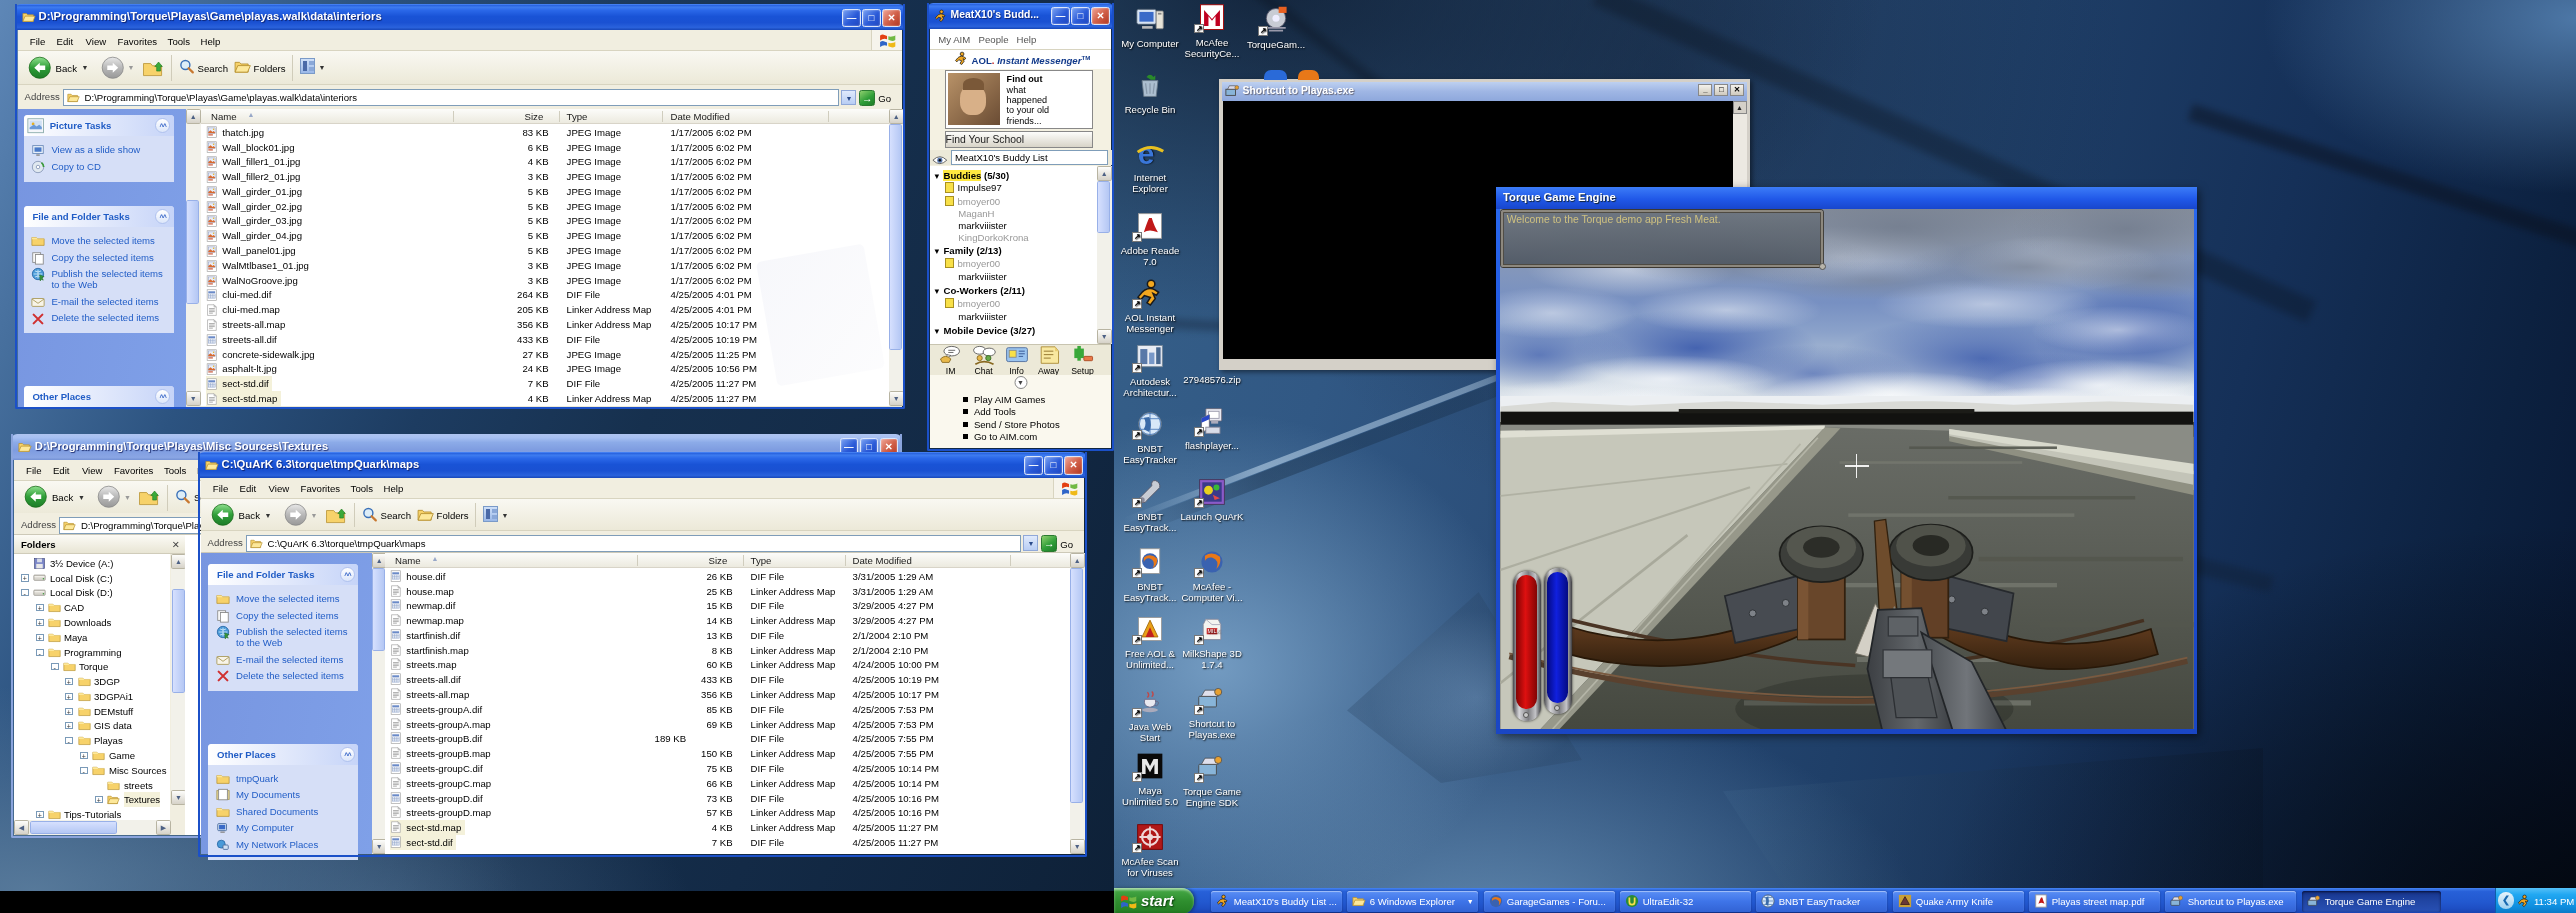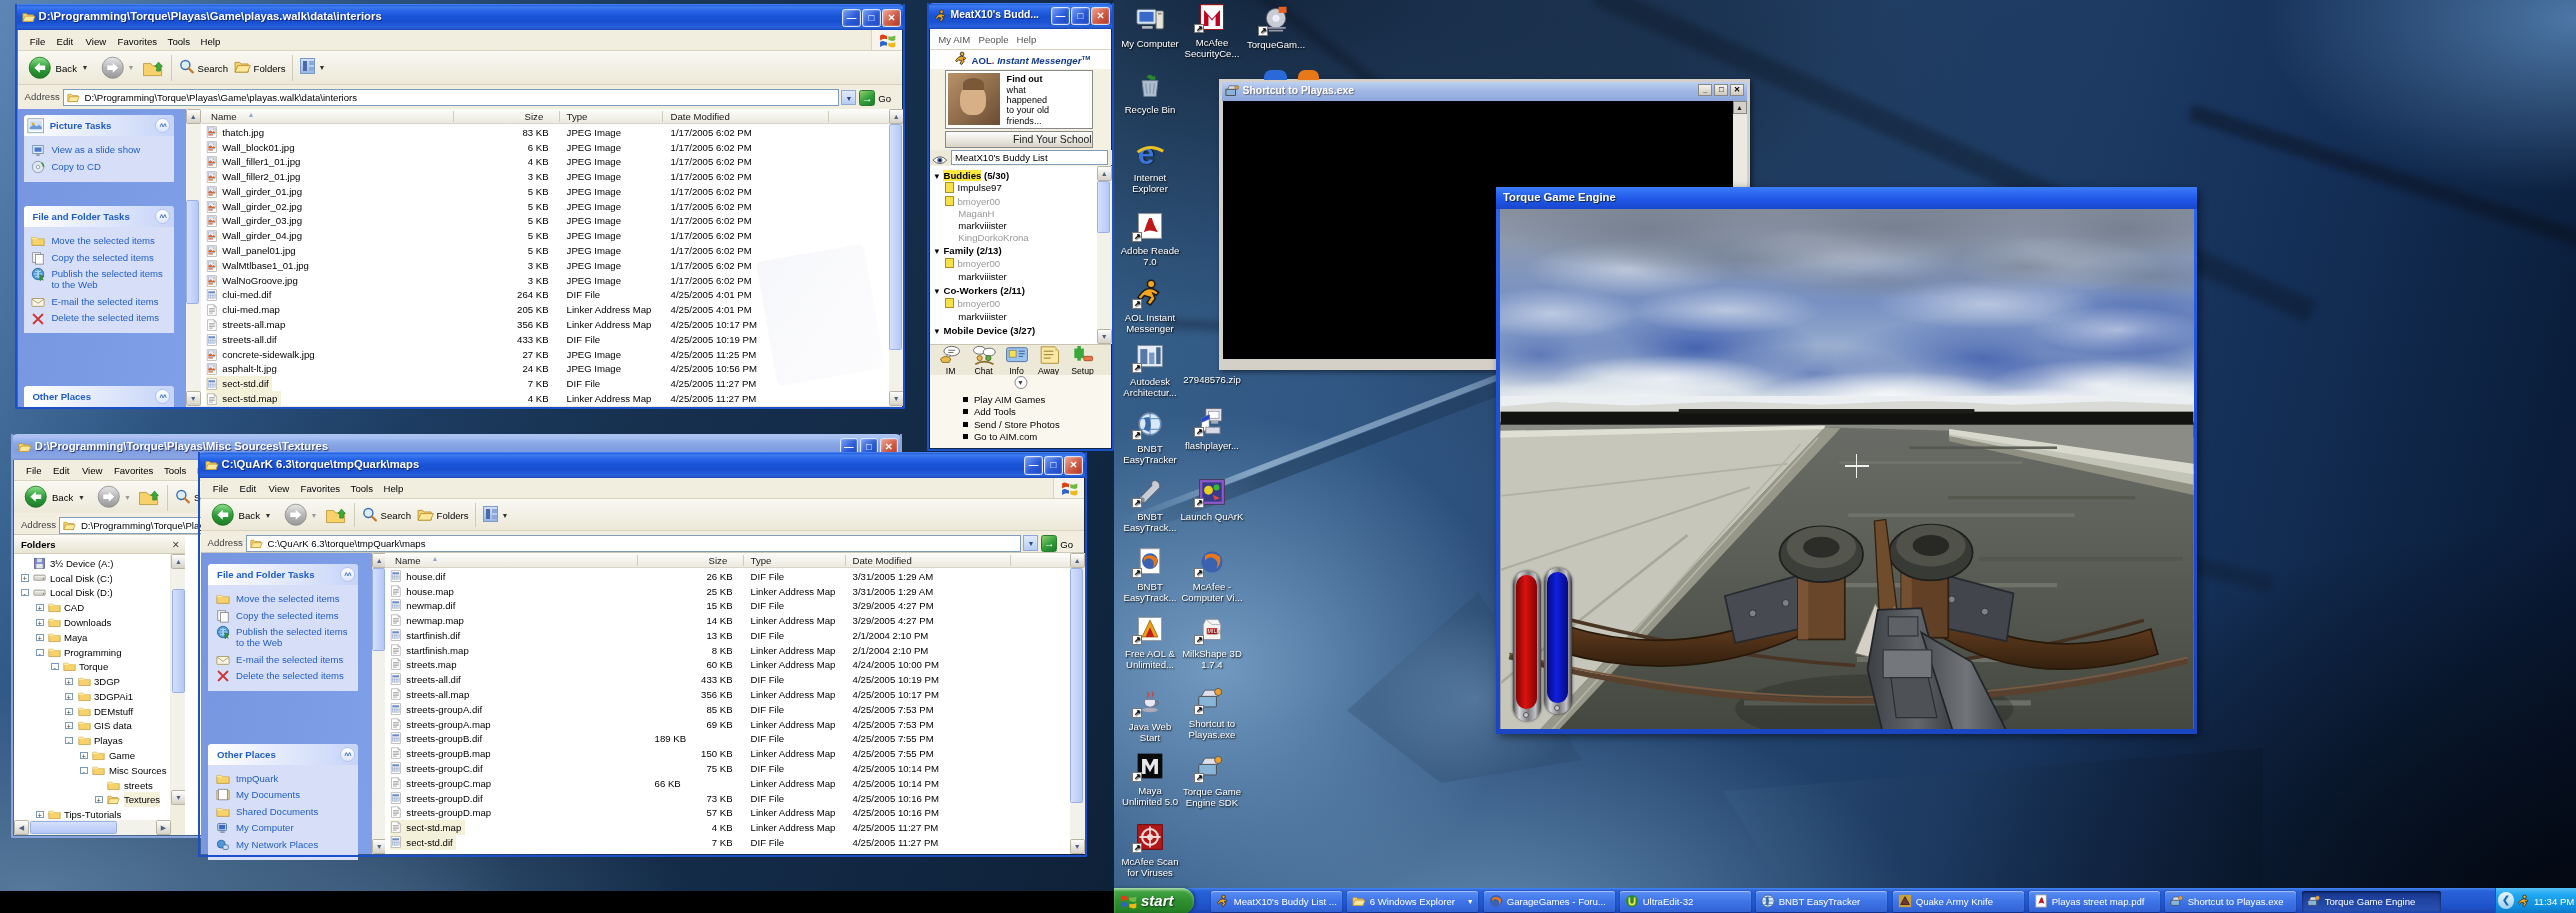--- a/index.html
+++ b/index.html
@@ -902,21 +902,21 @@
               <use href="#dif"></use>
             </svg>streets-groupC.dif</span>
           <span style="position:absolute;left:270px;width:78px;text-align:right;top:0">75 KB</span>
           <span style="position:absolute;left:366px;top:0">DIF File</span>
           <span style="position:absolute;left:468px;top:0">4/25/2005 10:14 PM</span>
         </div>
         <div class="frow" style="left:0;top:223px;right:0">
           <span class="" style="position:absolute;left:5.2px;top:0;padding-right:3.5px"><svg width="12.2" height="12.2" style="vertical-align:-2.6px;margin-right:4.4px" viewBox="0 0 14 14">
               <use href="#mapf"></use>
             </svg>streets-groupC.map</span>
-          <span style="position:absolute;left:270px;width:78px;text-align:left;top:0">66 KB</span>
+          <span style="position:absolute;left:270px;width:78px;text-align:right;top:0">66 KB</span>
           <span style="position:absolute;left:366px;top:0">Linker Address Map</span>
           <span style="position:absolute;left:468px;top:0">4/25/2005 10:14 PM</span>
         </div>
         <div class="frow" style="left:0;top:238px;right:0">
           <span class="" style="position:absolute;left:5.2px;top:0;padding-right:3.5px"><svg width="12.2" height="12.2" style="vertical-align:-2.6px;margin-right:4.4px" viewBox="0 0 14 14">
               <use href="#dif"></use>
             </svg>streets-groupD.dif</span>
           <span style="position:absolute;left:270px;width:78px;text-align:right;top:0">73 KB</span>
           <span style="position:absolute;left:366px;top:0">DIF File</span>
           <span style="position:absolute;left:468px;top:0">4/25/2005 10:16 PM</span>
@@ -978,21 +978,21 @@
           </svg></span>
         <span style="position:absolute;left:42px;top:4.4px;font-size:9.6px;font-weight:bold;color:#123a8a">AOL<span style="color:#c02020">.</span> <i>Instant Messenger</i><span style="font-size:6.1px;vertical-align:3.5px">TM</span></span>
       </div>
       <div style="position:absolute;left:15px;top:41px;width:148px;height:59px;background:#fff;border:0.9px solid #888">
         <div style="position:absolute;left:2.6px;top:2.6px;width:52px;height:52px;background:linear-gradient(135deg,#b89268,#8a6848 60%,#6a4c34)">
           <div style="position:absolute;left:12.2px;top:10.4px;width:26px;height:31px;border-radius:46% 46% 40% 40%;background:#d8b088"></div>
           <div style="position:absolute;left:15px;top:4.4px;width:21px;height:12.2px;border-radius:50% 50% 0 0;background:#7a5838"></div>
         </div>
         <div style="position:absolute;left:61px;top:3.5px;font-size:9.1px;line-height:10.4px;color:#000"><b>Find out</b><br>what<br>happened<br>to your old<br>friends...</div>
       </div>
-      <div style="position:absolute;left:15px;top:102px;width:148px;height:17.4px;background:linear-gradient(180deg,#fdfdfb,#d8d4c8);border:0.9px solid #888;text-align:right;font-size:10.4px;line-height:15.7px;color:#222">Find Your School</div>
+      <div style="position:absolute;left:15px;top:102px;width:148px;height:17.4px;background:linear-gradient(180deg,#fdfdfb,#d8d4c8);border:0.9px solid #888;text-align:left;font-size:10.4px;line-height:15.7px;color:#222">Find Your School</div>
       <div style="position:absolute;left:0px;top:121px;width:182px;height:15.7px;background:#ece9d8">
         <span style="position:absolute;left:2.6px;top:2.6px"><svg width="15.7" height="10.4" style="" viewBox="0 0 18 12">
             <use href="#eye"></use>
           </svg></span>
         <div style="position:absolute;left:21px;top:0px;right:3.5px;height:15px;background:#fff;border:0.9px solid #7f9db9;font-size:9.6px;line-height:13px;padding-left:3.5px">MeatX10's Buddy List</div>
       </div>
       <div style="position:absolute;left:0px;top:137px;width:167px;height:178px;background:#fff;font-size:9.6px">
         <div style="position:absolute;left:3.5px;top:4.4px"><span style="color:#000;font-size:7.8px">▼</span> <b><span style="background:#ffe840">Buddies</span> <b>(5/30)</b></b></div>
         <div style="position:absolute;left:15.7px;top:16.5px;color:#000"><span style="display:inline-block;width:8.7px;height:10.4px;background:#f8e048;border:0.9px solid #a89020;margin-right:3.5px;vertical-align:-1.7px"></span>Impulse97</div>
         <div style="position:absolute;left:15.7px;top:30px;color:#999"><span style="display:inline-block;width:8.7px;height:10.4px;background:#f8e048;border:0.9px solid #a89020;margin-right:3.5px;vertical-align:-1.7px"></span>bmoyer00</div>
@@ -1213,20 +1213,24 @@
 <polygon points="478,258 536,292 582,383 518,383" fill="url(#met2)" stroke="#222528" stroke-width="2"></polygon>
 <rect x="434" y="278" width="56" height="32" fill="#74787c" stroke="#33363a" stroke-width="1.5"></rect>
 <polygon points="443,310 486,310 496,356 449,356" fill="#4e5256" stroke="#2c2f33" stroke-width="1.5"></polygon>
 <rect x="440" y="240" width="34" height="22" fill="#5e6266" stroke="#33363a" stroke-width="1.5"></rect>
 </g>
 </svg>
       <div style="position:absolute;left:345px;top:245px;width:24.4px;height:24.4px">
         <div style="position:absolute;left:11.3px;top:0;width:1.7px;height:24.4px;background:rgba(255,255,255,.9)"></div>
         <div style="position:absolute;left:0;top:11.3px;width:24.4px;height:1.7px;background:rgba(255,255,255,.9)"></div>
       </div>
+      <div style="position:absolute;left:1.7px;top:0.9px;width:322px;height:57px;border:2.6px solid #8d887e;border-radius:2.6px;background:linear-gradient(180deg,rgba(108,116,126,.9),rgba(78,86,96,.9));box-shadow:inset 0 0 0 0.9px #4e4a42, 0 0 0 0.9px #3c3832">
+<div style="position:absolute;left:3.5px;top:1.7px;color:#cfc180;font-size:10.4px">Welcome to the Torque demo app Fresh Meat.</div>
+<div style="position:absolute;right:-5.2px;bottom:-5.2px;width:7px;height:7px;border-radius:50%;background:#b8b4aa;border:0.9px solid #555"></div>
+</div>
       <div style="position:absolute;left:13px;top:362px;width:28px;height:150px;border-radius:14px;background:linear-gradient(90deg,#4a4a4e,#d6d6da 22%,#7e7e82 55%,#c3c3c7 80%,#3e3e42);box-shadow:0 0 2.6px #222">
         <div style="position:absolute;left:3.5px;top:4.4px;width:21px;height:134px;border-radius:10.4px;background:linear-gradient(90deg,#820404,#de1010 45%,#820404)"></div>
         <div style="position:absolute;left:10.4px;bottom:2.6px;width:6.1px;height:6.1px;border-radius:50%;background:#c8c8c8;border:0.9px solid #555"></div>
       </div>
       <div style="position:absolute;left:44px;top:359px;width:28px;height:146px;border-radius:14px;background:linear-gradient(90deg,#4a4a4e,#d6d6da 22%,#7e7e82 55%,#c3c3c7 80%,#3e3e42);box-shadow:0 0 2.6px #222">
         <div style="position:absolute;left:3.5px;top:4.4px;width:21px;height:131px;border-radius:10.4px;background:linear-gradient(90deg,#040a82,#1020de 45%,#040a82)"></div>
         <div style="position:absolute;left:10.4px;bottom:2.6px;width:6.1px;height:6.1px;border-radius:50%;background:#c8c8c8;border:0.9px solid #555"></div>
       </div>
     </div>
   </div>

